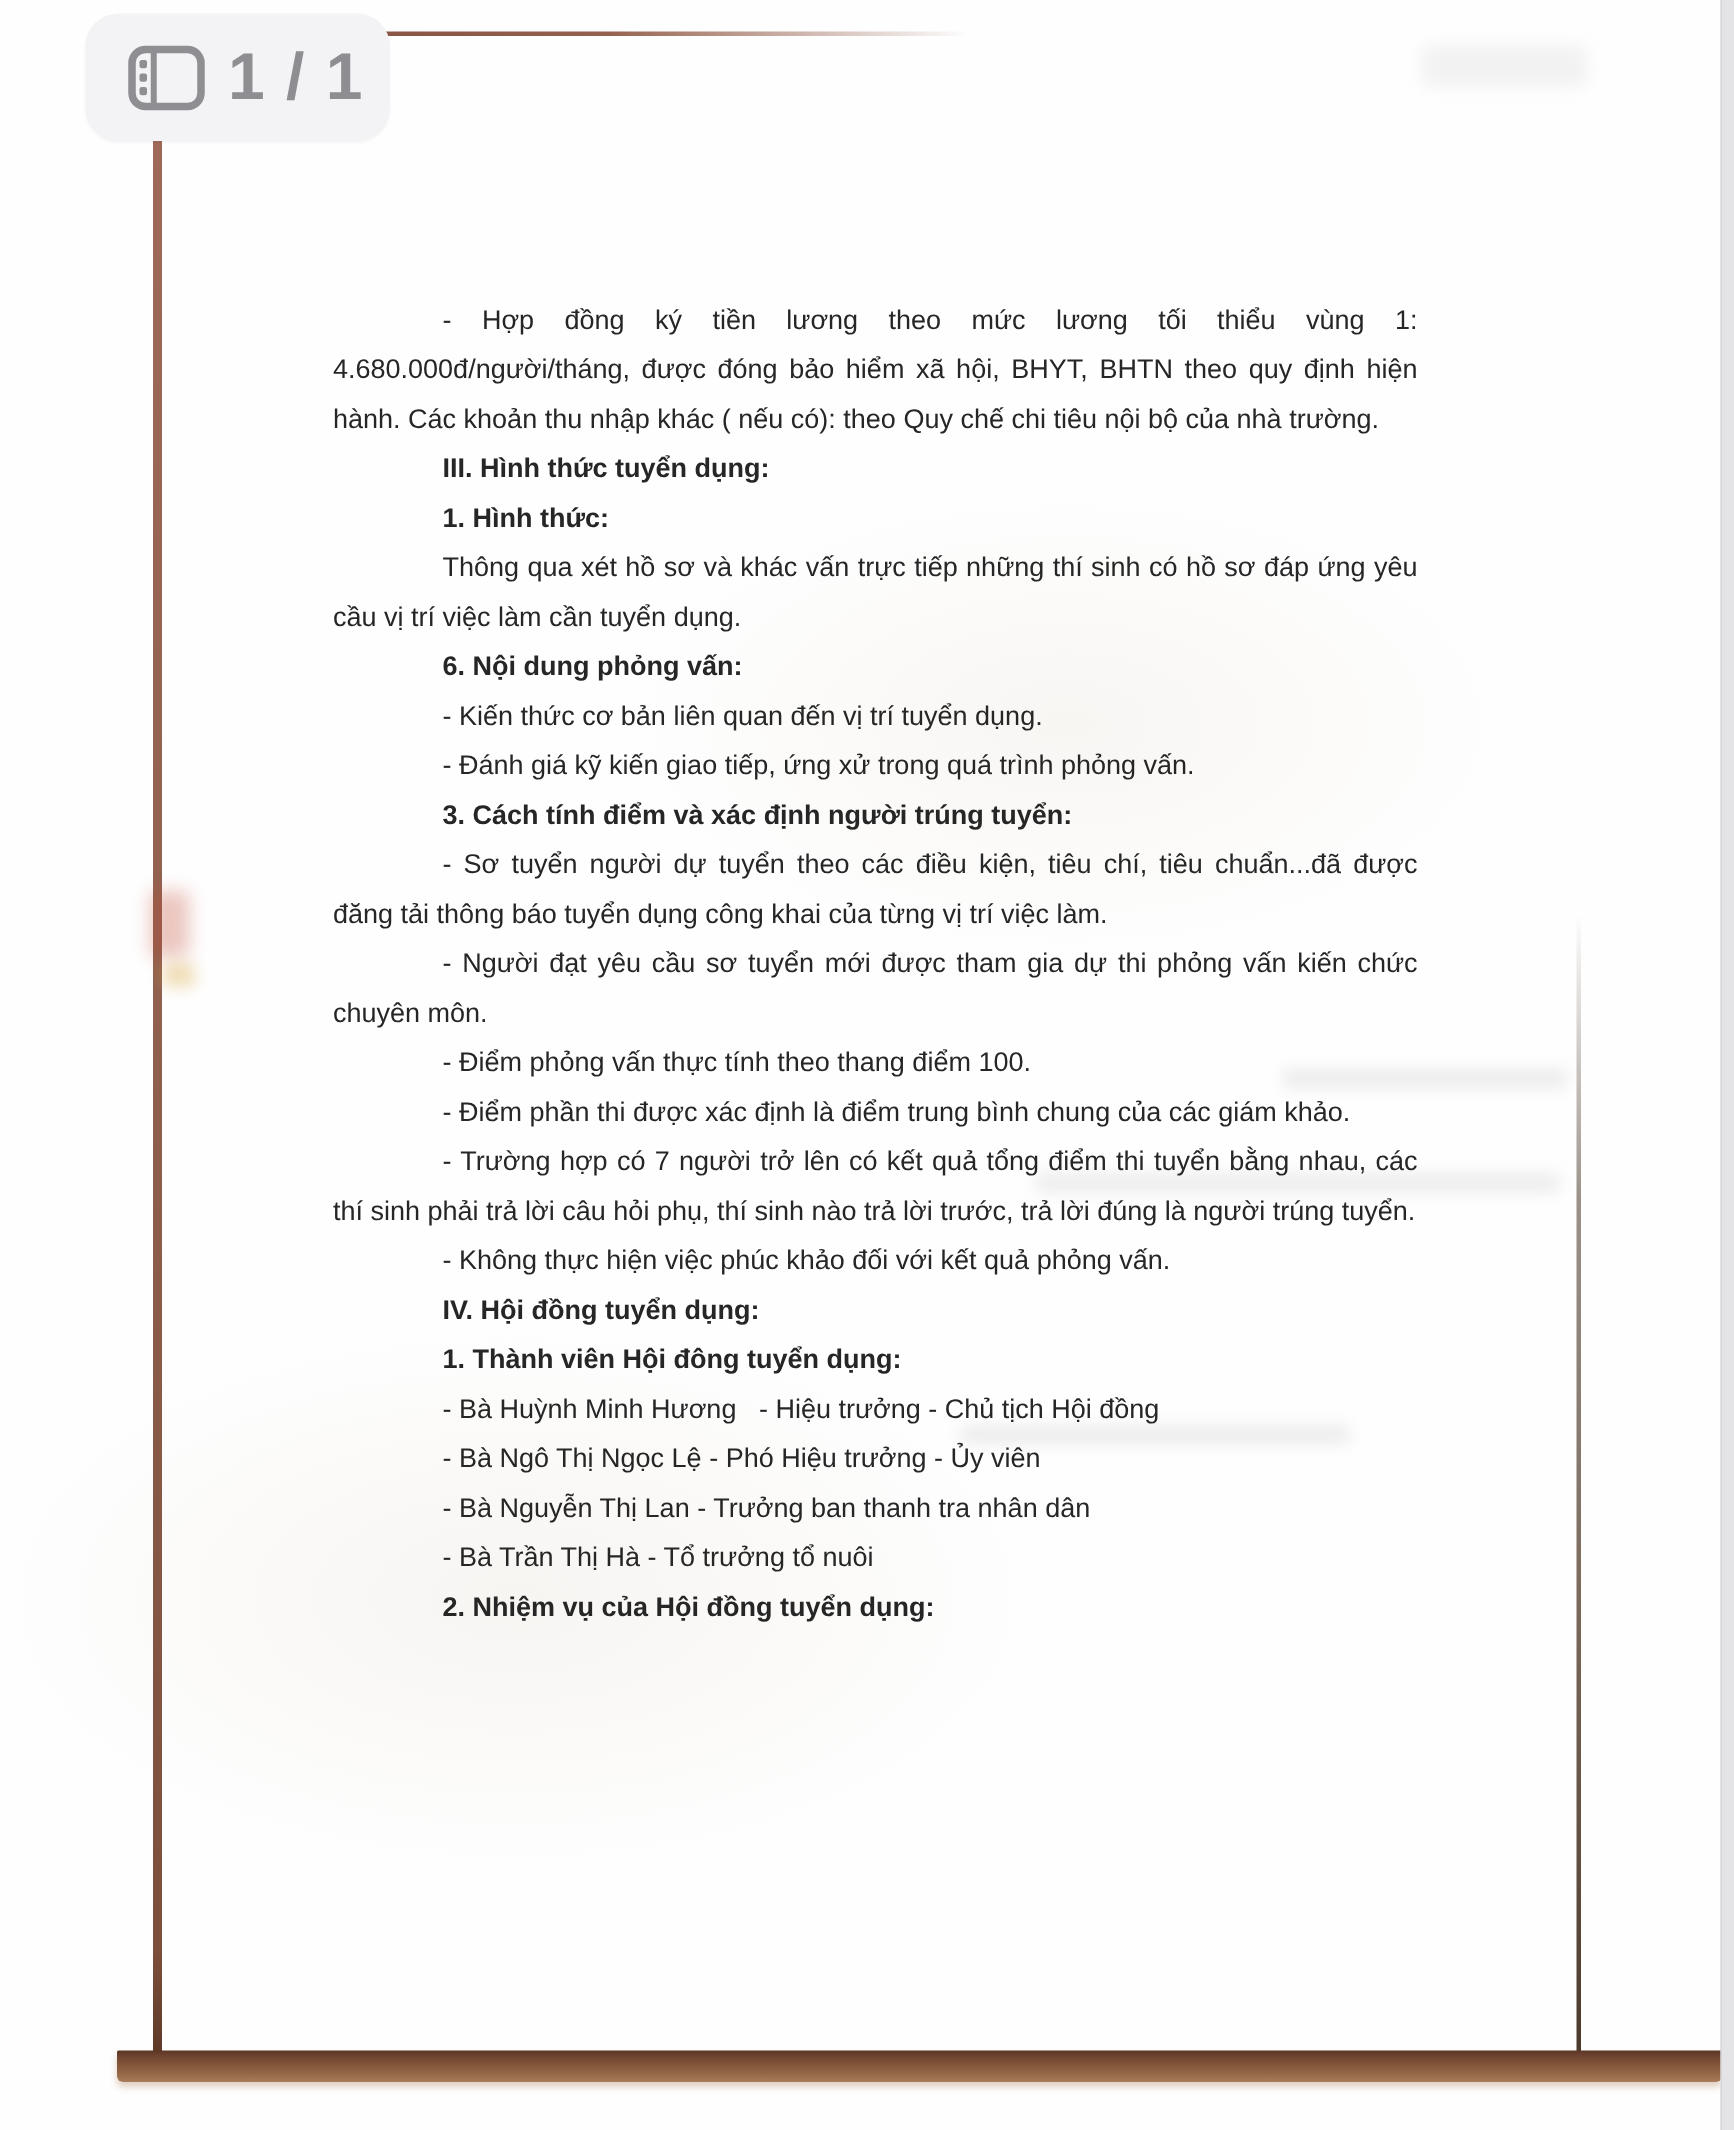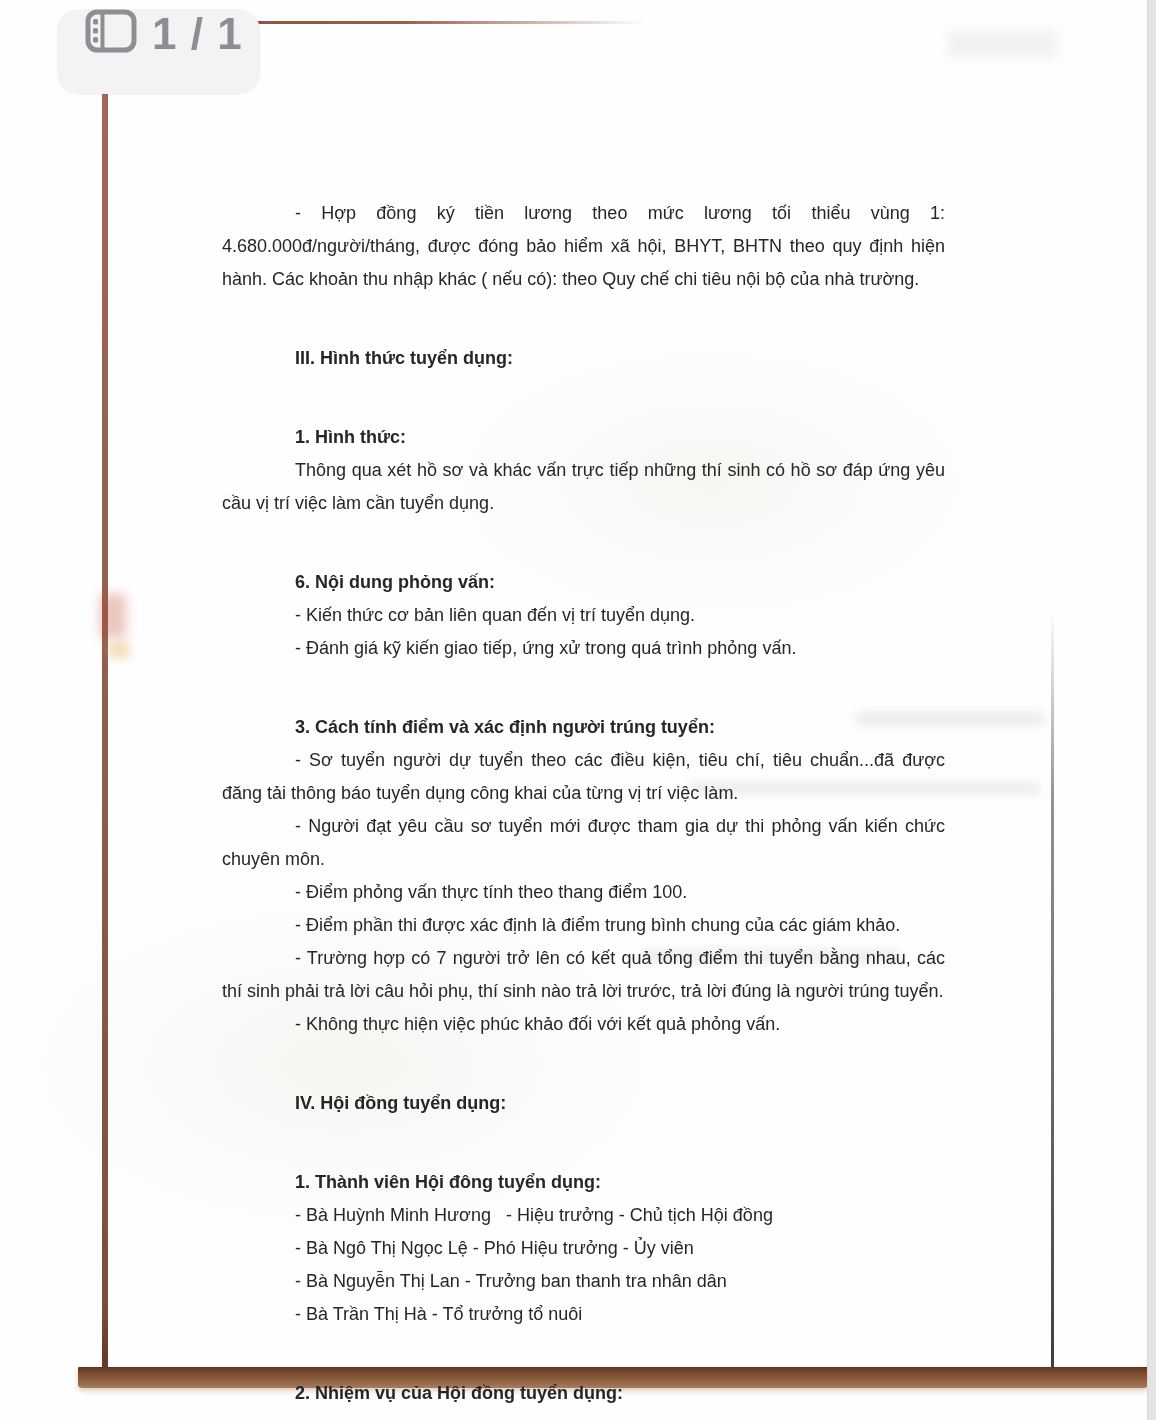--- a/index.html
+++ b/index.html
@@ -50,28 +50,28 @@
   .g5 { left:100px; top:594px; width:26px;  height:44px; background:#c0452f; filter:blur(6px); opacity:.3; }
   .g6 { left:108px; top:642px; width:22px;  height:16px; background:#d8a437; filter:blur(5px); opacity:.35; }
 
   
   .doc-text {
     position:absolute; left:222px; top:197px; width:723px;
     font-family:Liberation Sans, sans-serif;
     font-size:18px; line-height:33px; color:#262626;
   }
   .doc-text p { margin:0; text-indent:73px; }
-  .doc-text p.heading { font-weight:bold;margin-top:46px; }
+  .doc-text p.heading { font-weight:bold; }
   .doc-text p.body-justify { text-align:justify; }
 
   
   .page-badge {
     position:absolute; left:57px; top:9px; width:203px; height:85px;
     background:#f3f3f5; border-radius:22px;
-    display:flex; align-items:flex-start; gap:15px; padding-left:28px;
+    display:flex; align-items:center; gap:15px; padding-left:28px;
     z-index:5; box-shadow:0 1px 2px rgba(0,0,0,0.04);
     cursor:pointer;
   }
   .badge-label {
     font-size:44px; font-weight:600; color:#8e8e92; letter-spacing:1px;
     font-family:"Liberation Sans", sans-serif;
   }
   .viewer-strip {
     position:absolute; left:1147px; top:0; width:9px; height:1420px;
     background:#e4e4e6; border-left:1px solid #d7d7d9;

